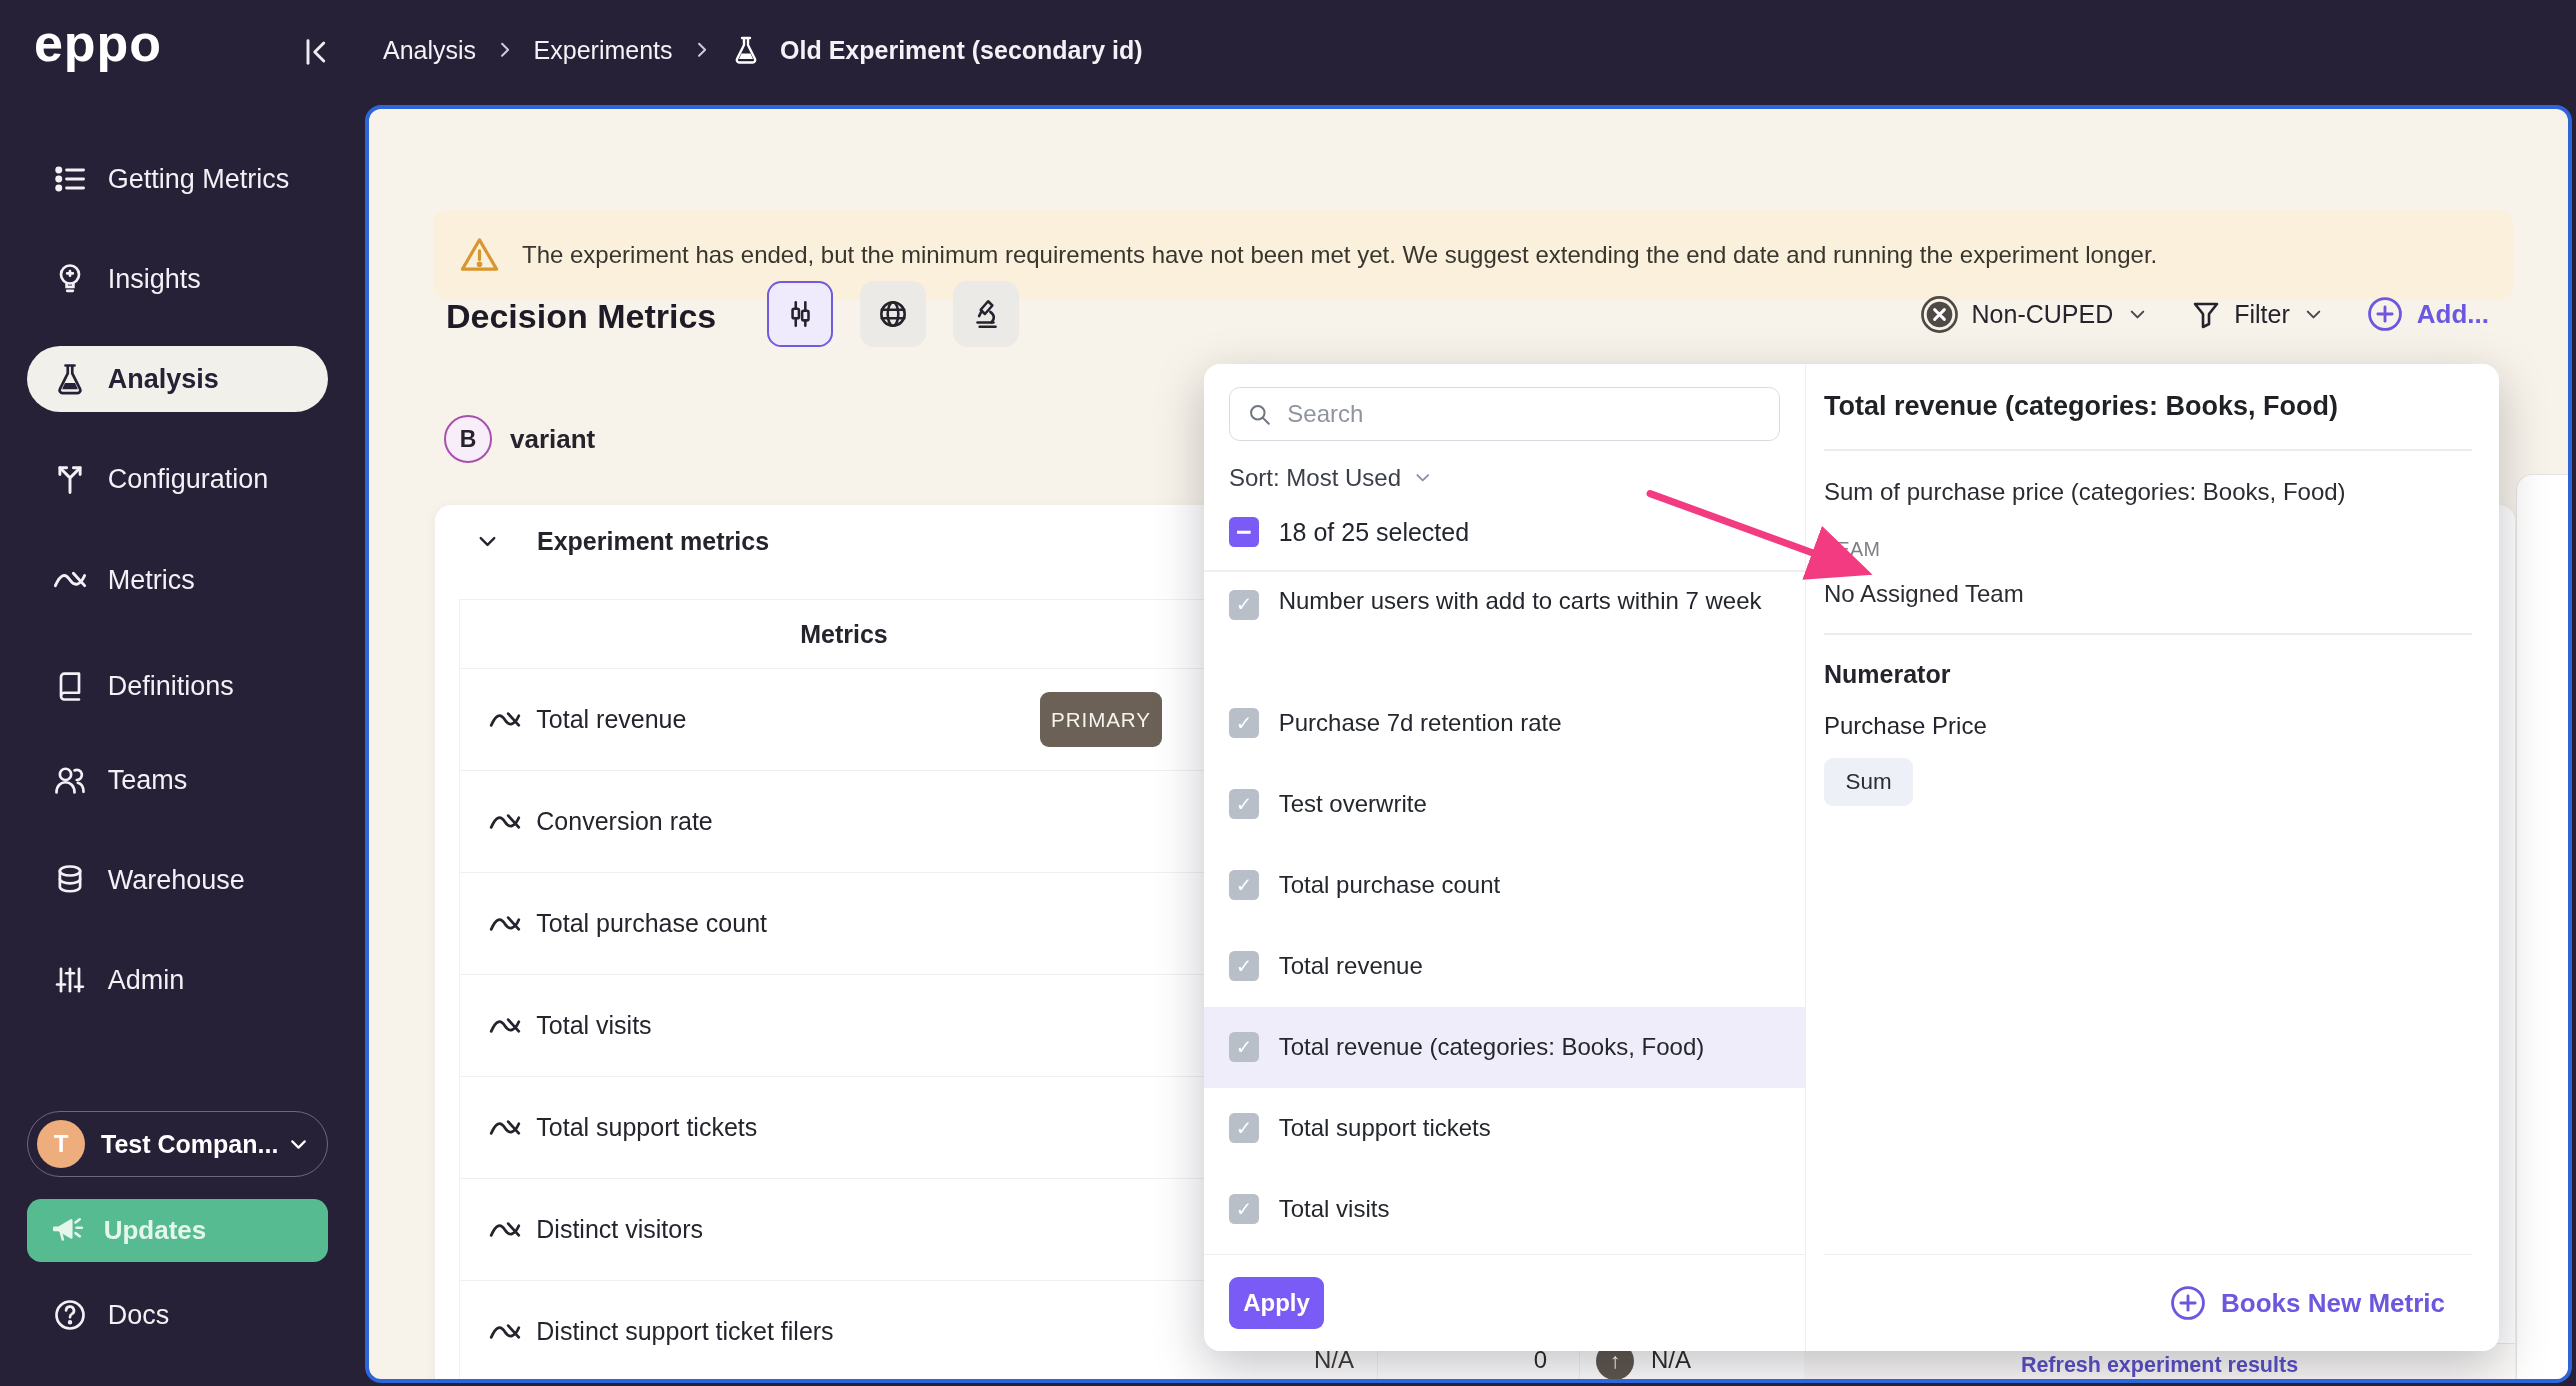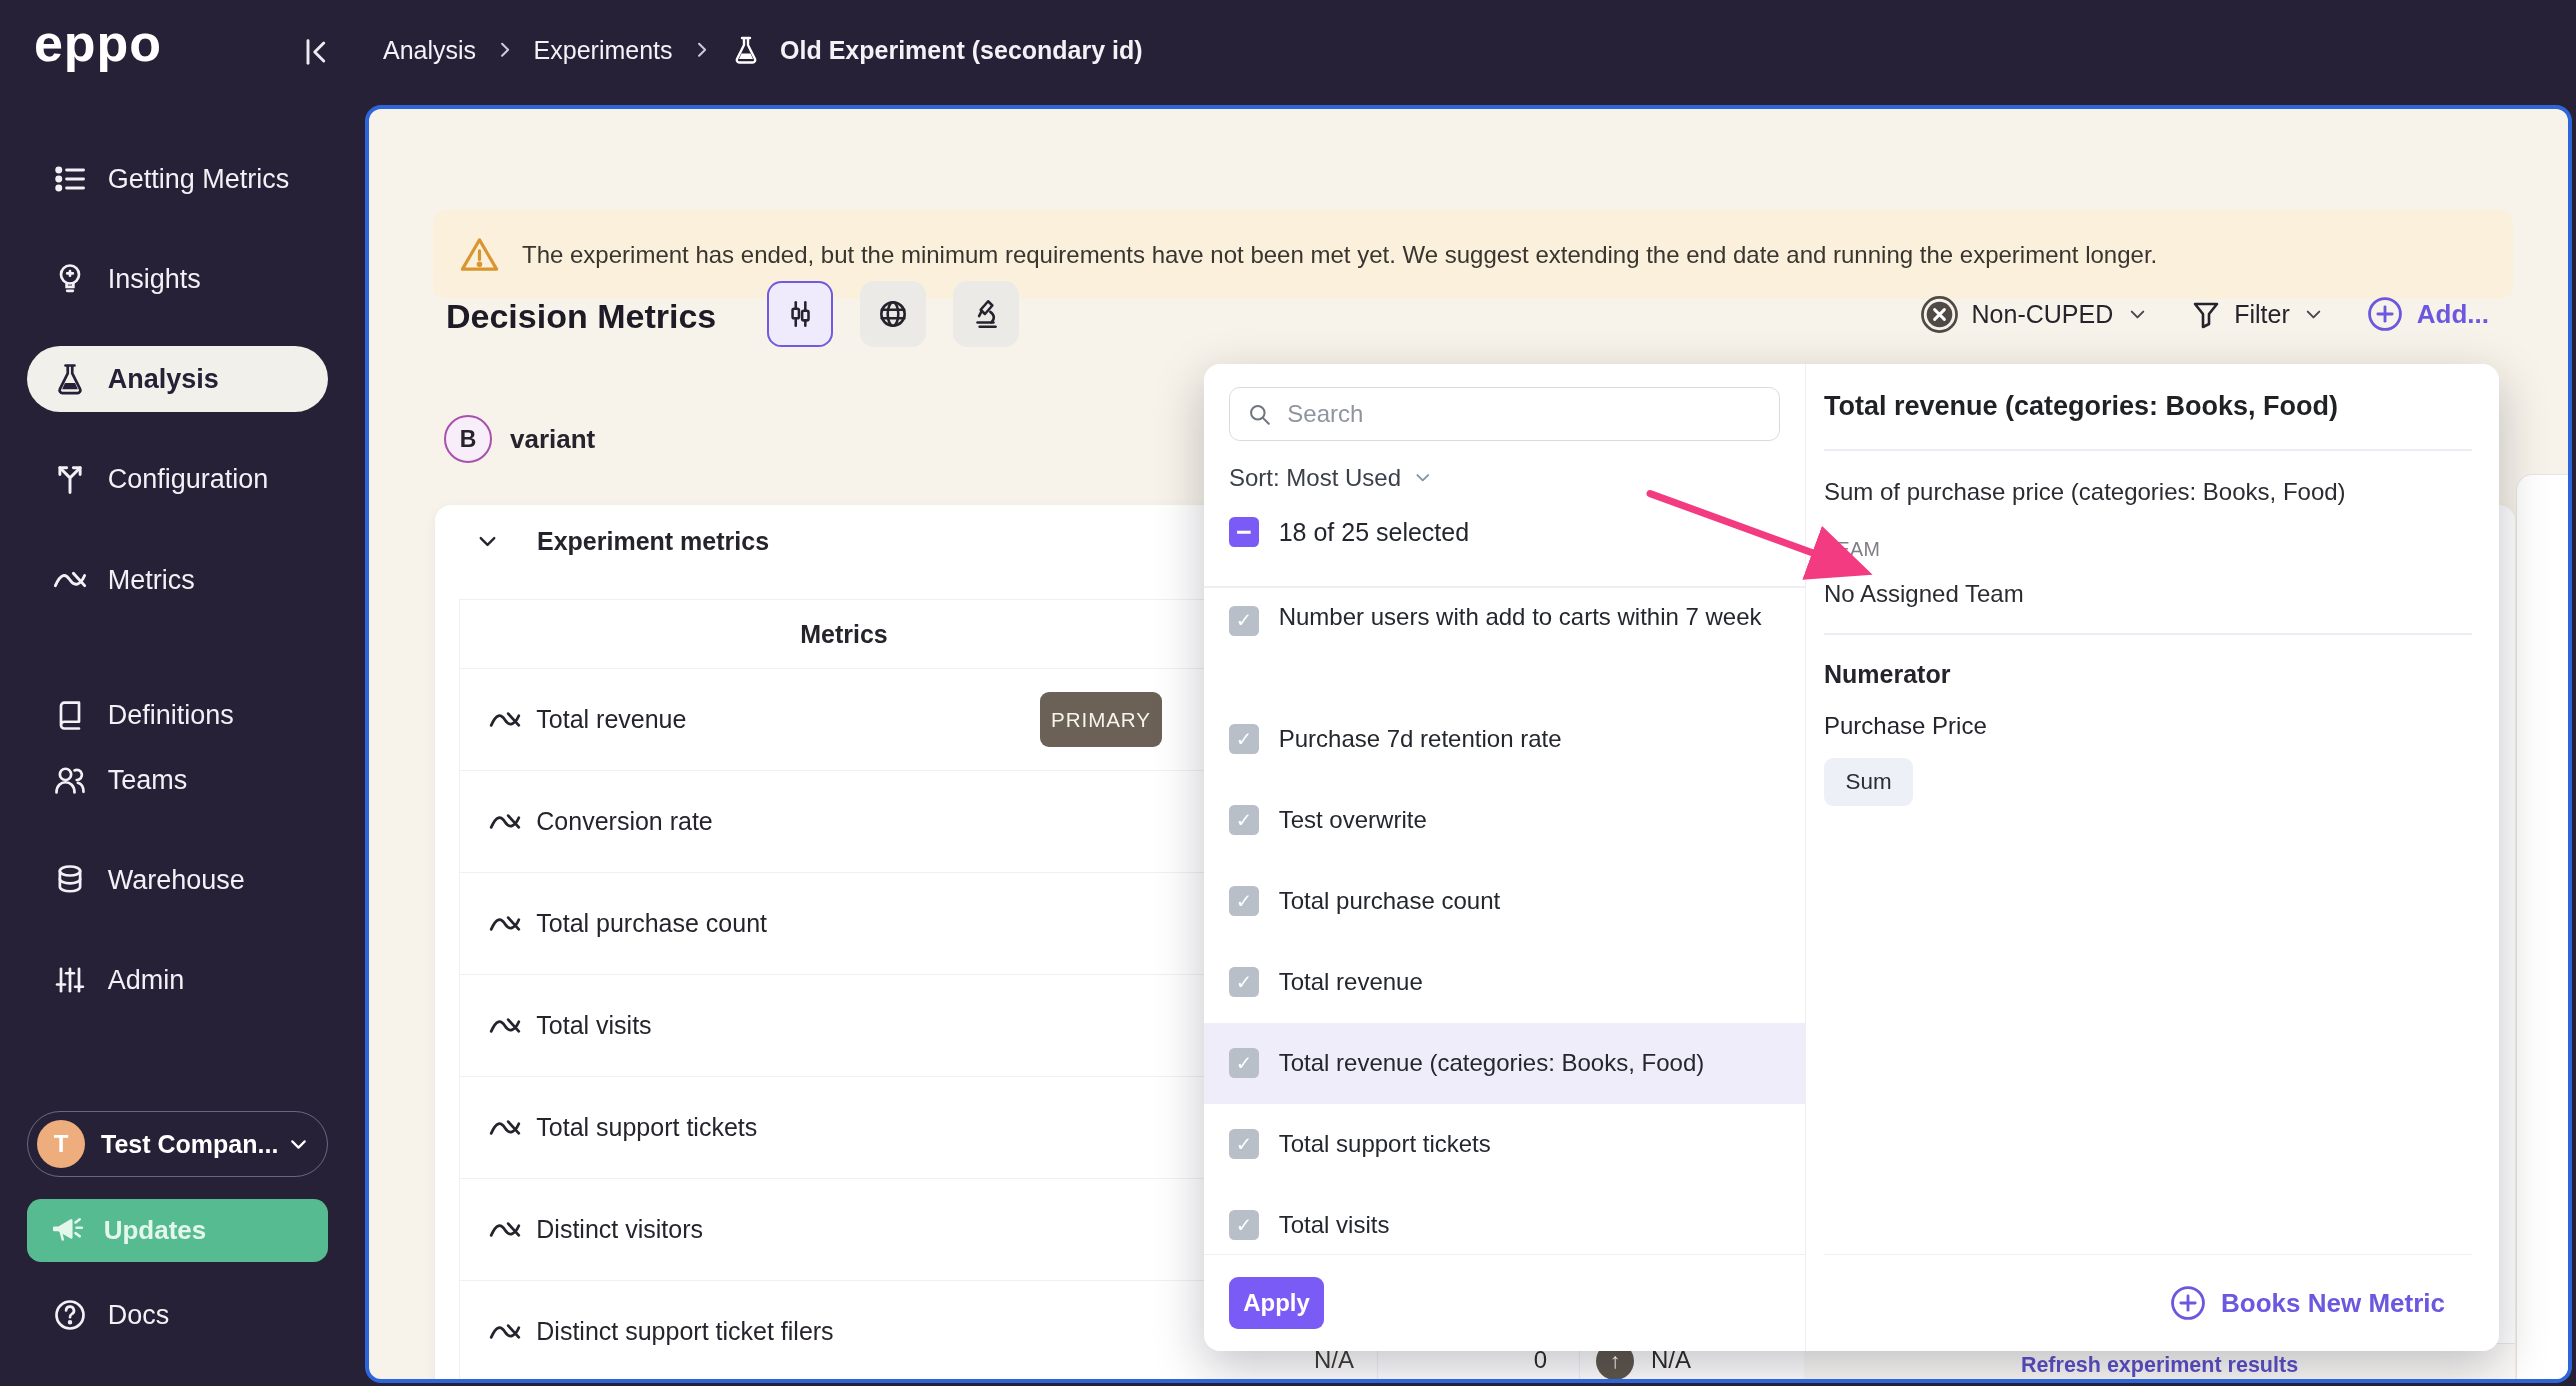--- a/index.html
+++ b/index.html
@@ -72,21 +72,21 @@
   .cell0{left:1023px; top:841px; width:89px; text-align:right; font-size:24px; color:#2E2B26;}
   .lift-icon{left:1161px; top:837px; width:38px; height:38px; border-radius:50%; background:#5E574D; color:#fff; display:flex; align-items:center; justify-content:center; font-size:21.5px;}
   .cellNA2{left:1216px; top:841px; font-size:24px; color:#2E2B26;}
 
   
   .side-panel{left:2147px; top:365px; width:68px; height:913px; background:#fff; border-left:1.8px solid #E6E5E1; border-top:1.8px solid #E6E5E1; border-top-left-radius:16px; z-index:5;}
 
   
   .popover{left:835px; top:255px; width:1295px; height:987px; background:#fff; border-radius:16px; box-shadow:0 16px 49px rgba(23,20,40,.25); display:flex; z-index:40; overflow:hidden;}
   .pick-pane{width:602px; border-right:1.8px solid #EFEFF2; display:flex; flex-direction:column;}
-  .pick-top{padding:23px 25px 16px;}
+  .pick-top{padding:23px 25px 0;}
   .search-box{height:54px; border:1.8px solid #D7DAE1; border-radius:10.7px; display:flex; align-items:center; gap:14.3px; padding:0 16px; background:#fff;}
   .search-ph{font-size:24px; color:#8F94A0;}
   .sort-row{margin-top:23px; display:flex; align-items:center; gap:10.7px; font-size:24px; color:#3A3F49;}
   .sort-row .chev{color:#8593A6;}
   .sel-row{margin-top:25px; margin-bottom:23px; display:flex; align-items:center; gap:19.7px;}
   .cb{width:30px; height:30px; border-radius:5.4px; display:flex; align-items:center; justify-content:center; color:#fff; flex:0 0 30px;}
   .cb.indet{background:var(--apply-purple); font-size:27px; font-weight:700;}
   .cb.checked{background:#B9BFC9; font-size:19.7px;}
   .sel-label{font-size:25px; color:#23262E;}
   .hdiv{height:1.8px; background:#EFEFF2;}
@@ -181,21 +181,21 @@
       </svg>
     <span>Configuration</span>
   </div>
   <div class="abs nav-item" style="top:547px">
     <svg class="ic" viewBox="0 0 32 32" fill="none" stroke="currentColor" stroke-width="2.6" stroke-linecap="round">
         <path d="M3 21 C8 10 12 10 16 16 S25 21 29 12"></path>
         <path d="M19 10 L29 21"></path>
       </svg>
     <span>Metrics</span>
   </div>
-  <div class="abs nav-item" style="top:682px">
+  <div class="abs nav-item" style="top:653px">
     <svg class="ic" viewBox="0 0 32 32" fill="none" stroke="currentColor" stroke-width="2.4" stroke-linecap="round" stroke-linejoin="round">
         <path d="M8 25 V8 a3 3 0 0 1 3-3 h13 v17 H11 a3 3 0 0 0 0 6 h13"></path>
       </svg>
     <span>Definitions</span>
   </div>
   <div class="abs nav-item" style="top:747px">
     <svg class="ic" viewBox="0 0 32 32" fill="none" stroke="currentColor" stroke-width="2.4" stroke-linecap="round">
         <circle cx="12" cy="11" r="5"></circle>
         <path d="M4 27 c0-6 4-9 8-9 s8 3 8 9"></path>
         <path d="M20 7.5 a4.5 4.5 0 1 1 2 8.5"></path>

